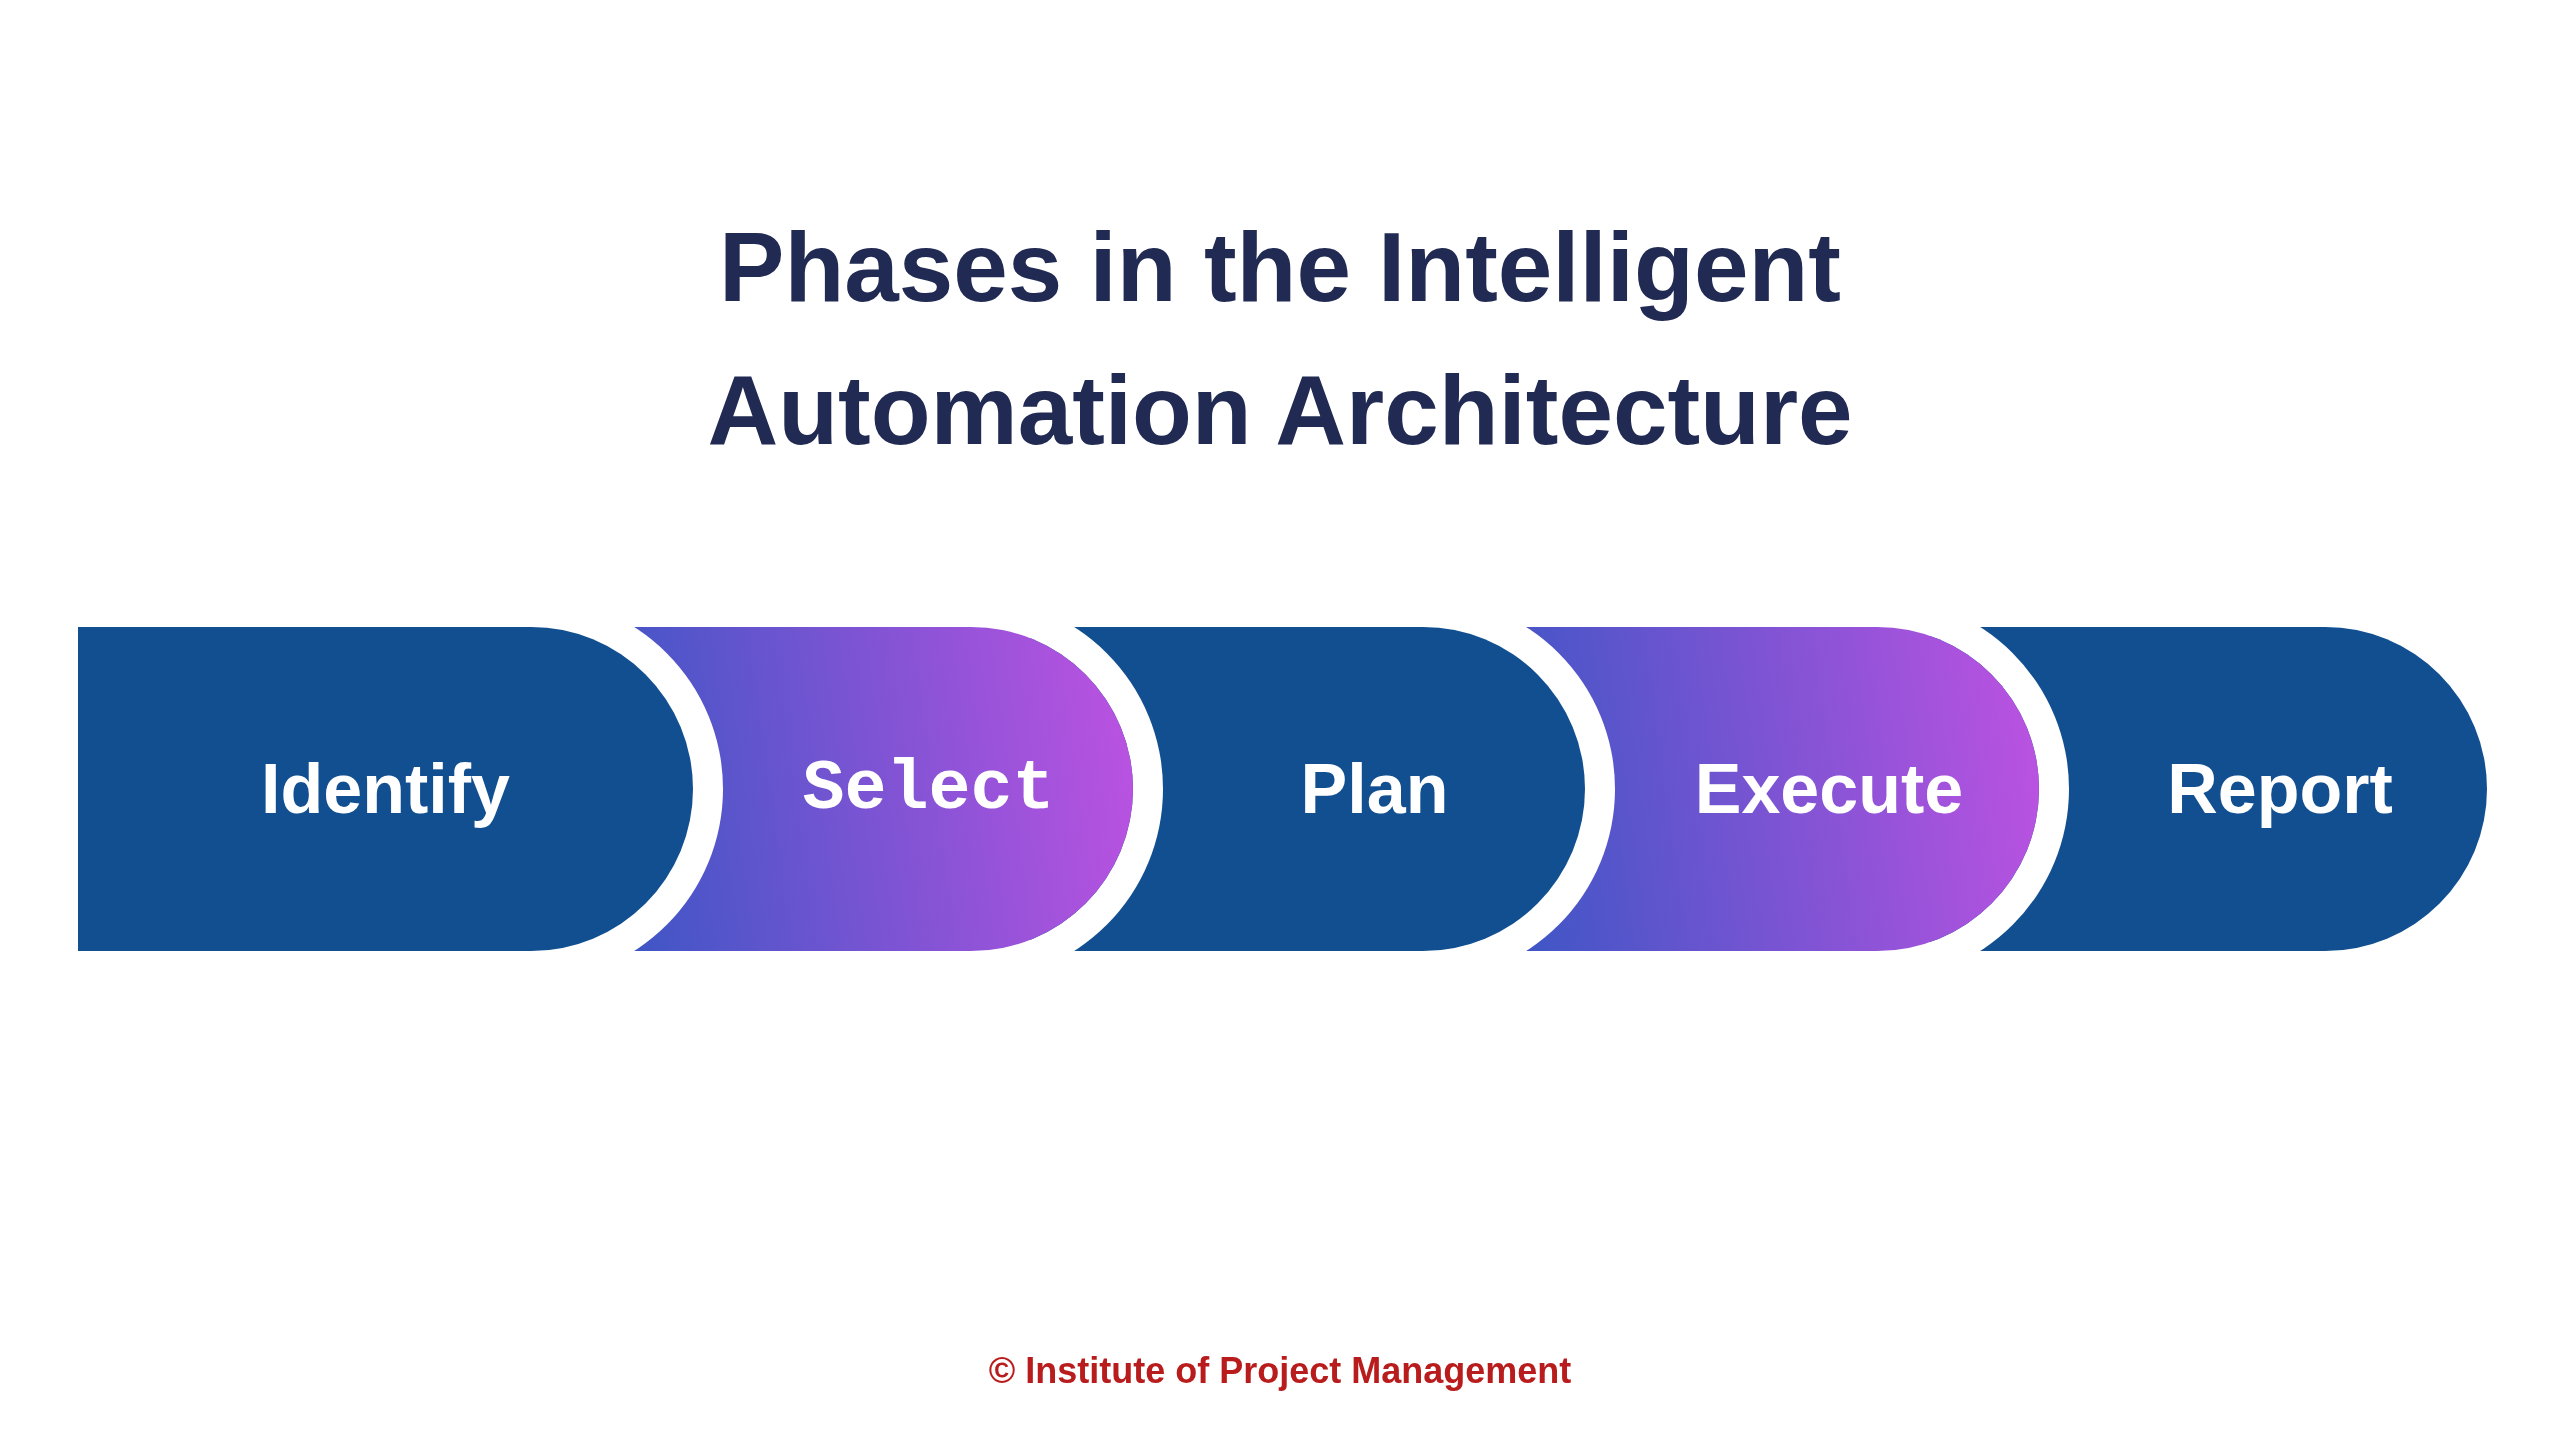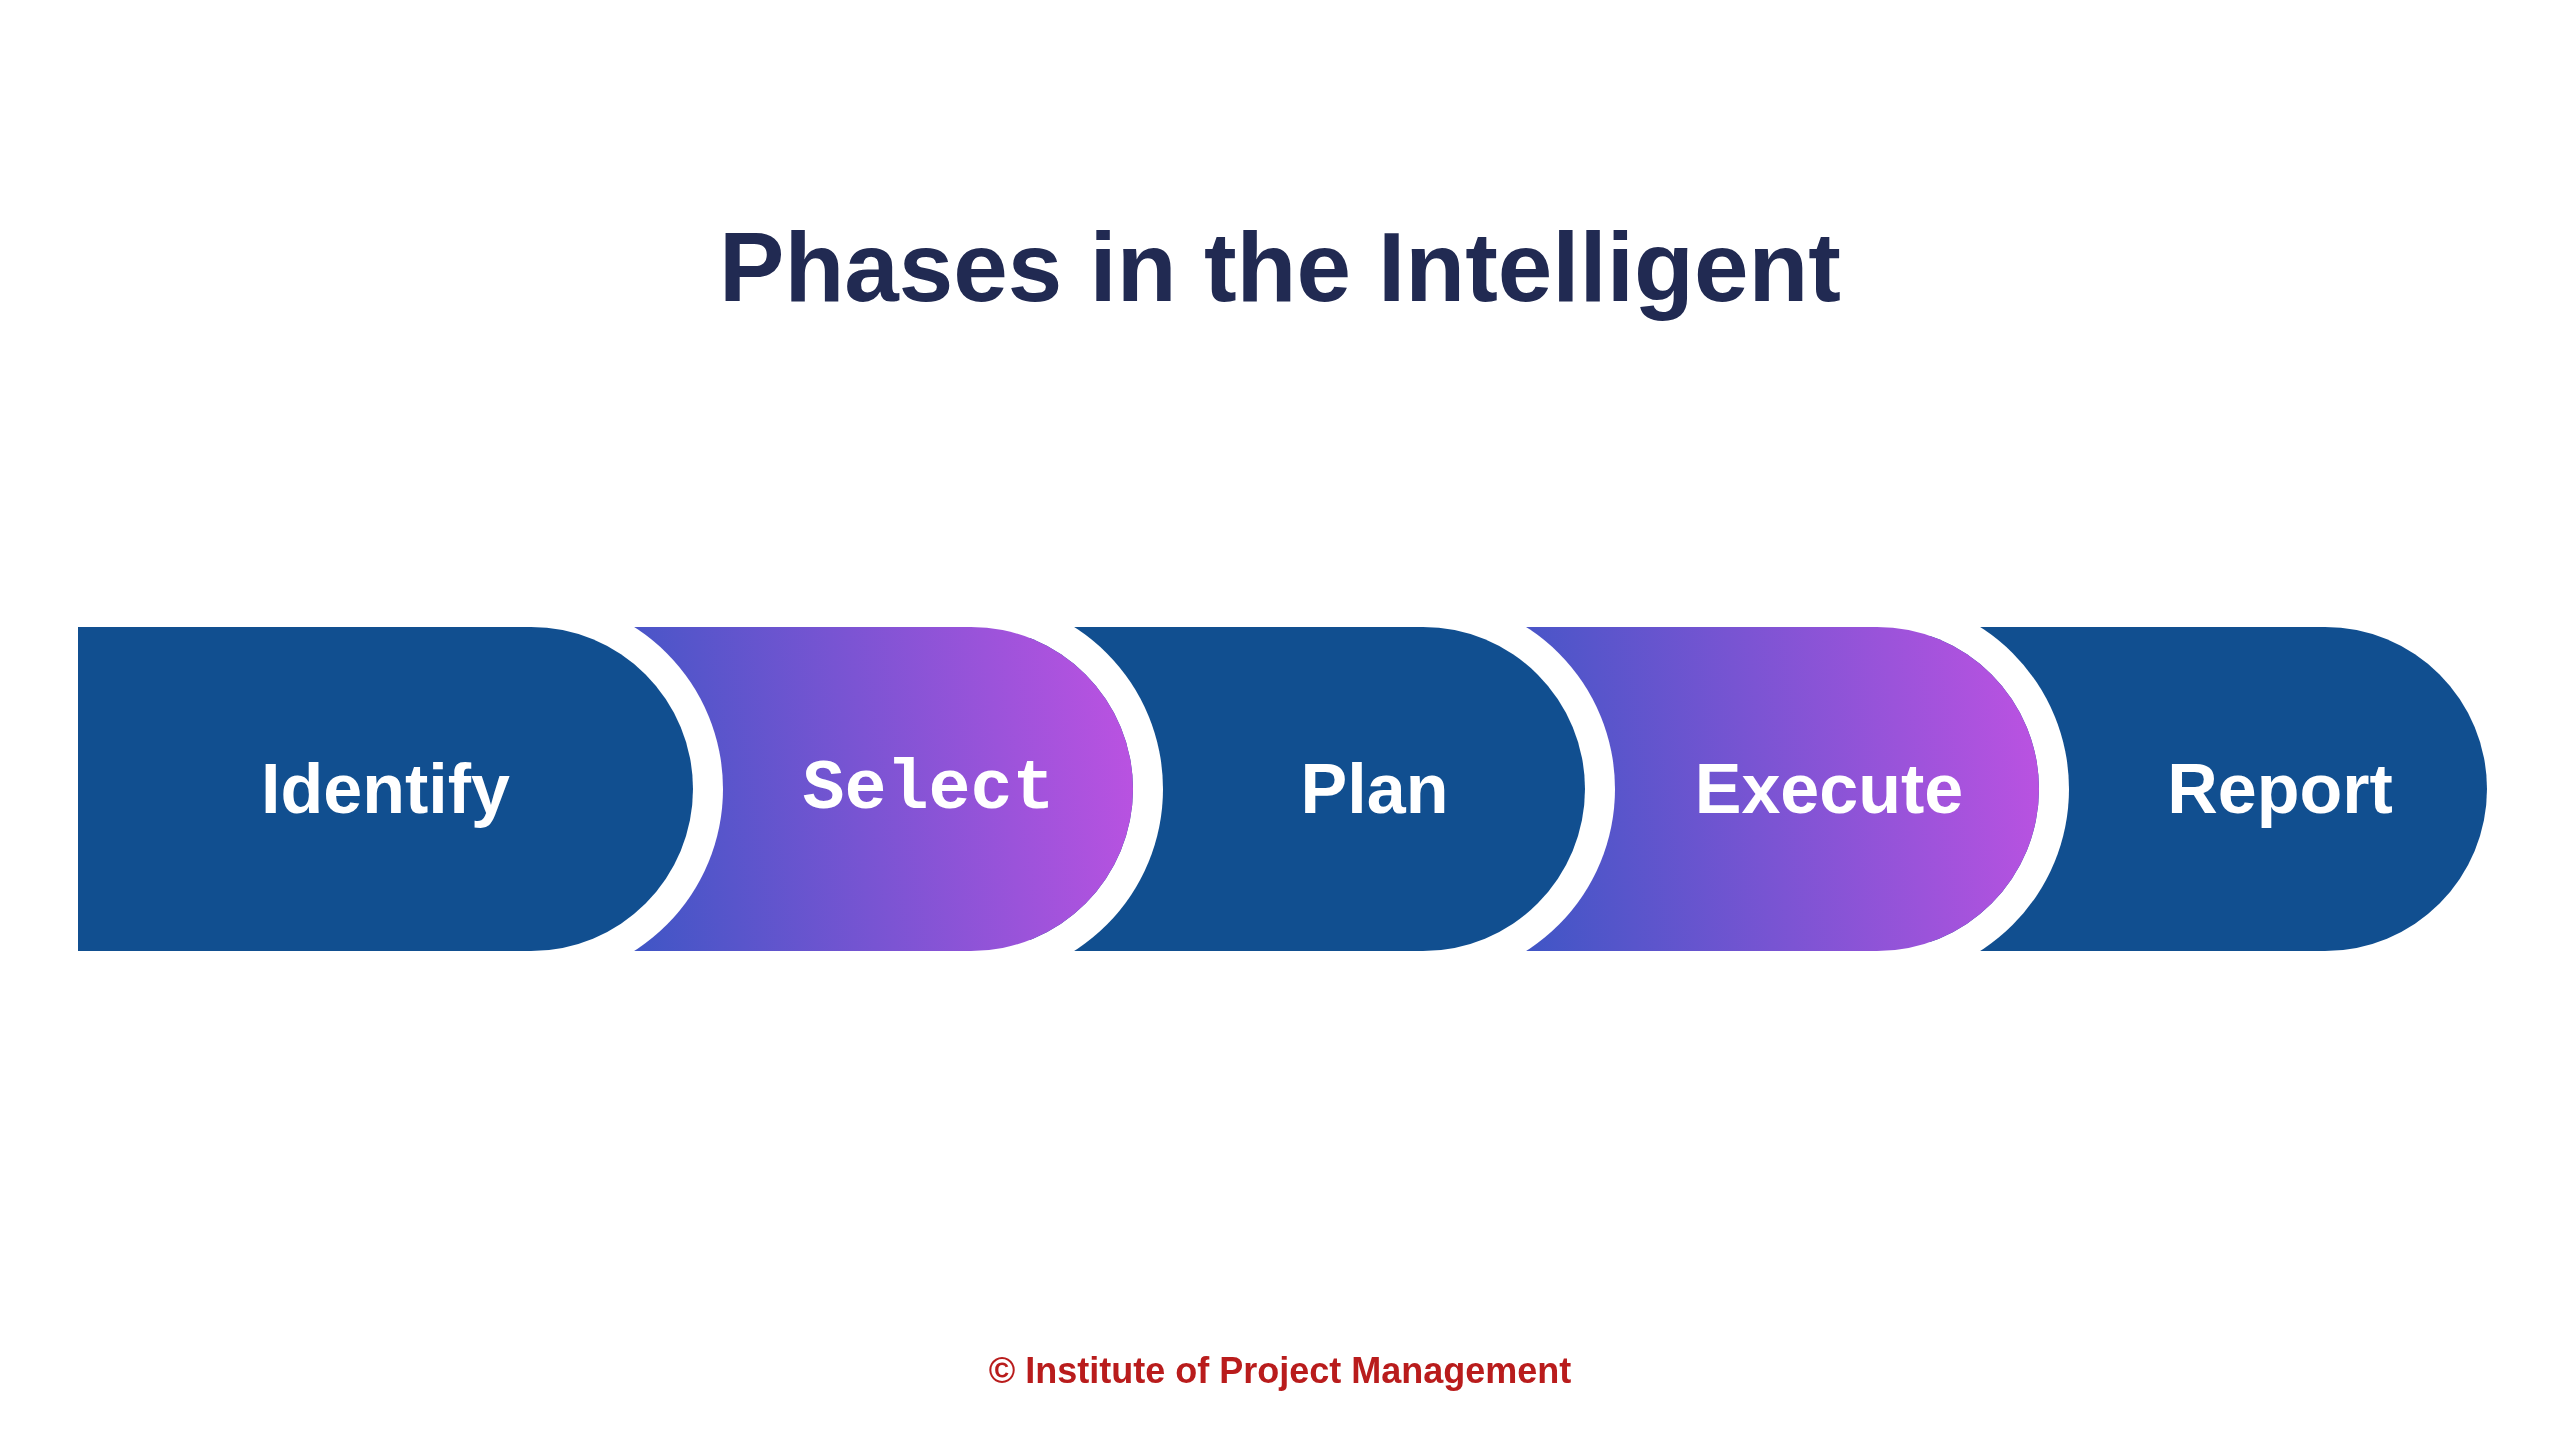--- a/index.html
+++ b/index.html
@@ -78,20 +78,21 @@
     color: #212A52;
   }
 </style>
 </head>
 <body>
 
 <div id="canvas">
 
   <div class="diagram-title" style="color: rgb(33, 42, 82);">
     <div>Phases in the Intelligent</div>
+    <div>Automation Architecture</div>
   </div>
 
   <div class="phases-row">
 
     <div class="phase p1" style="background: rgb(17, 79, 144);">
       <div class="phase-label-box">
         <span class="phase-label" style="color: rgb(255, 255, 255);">Identify</span>
       </div>
     </div>
 

